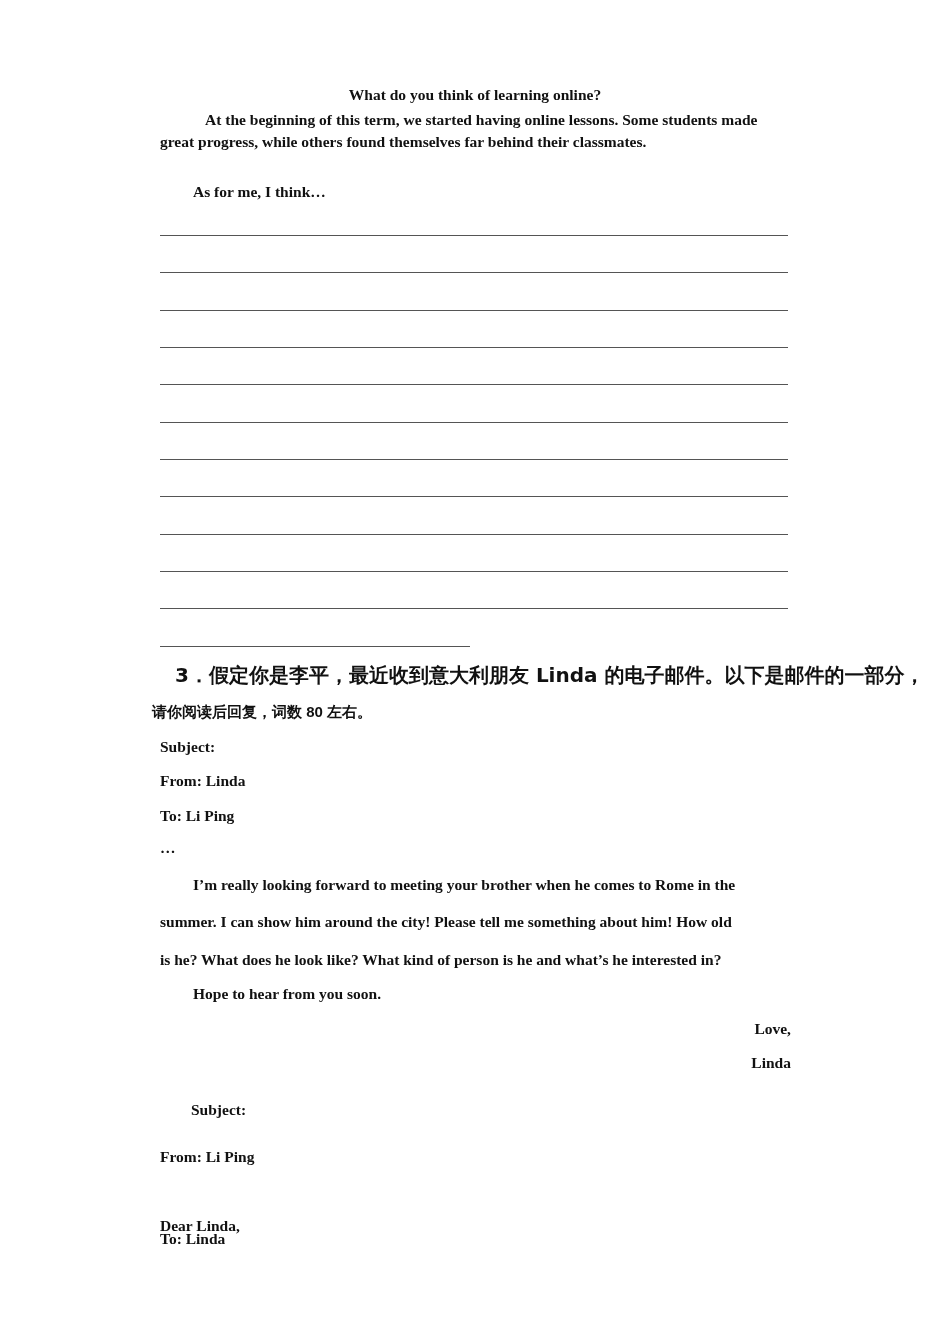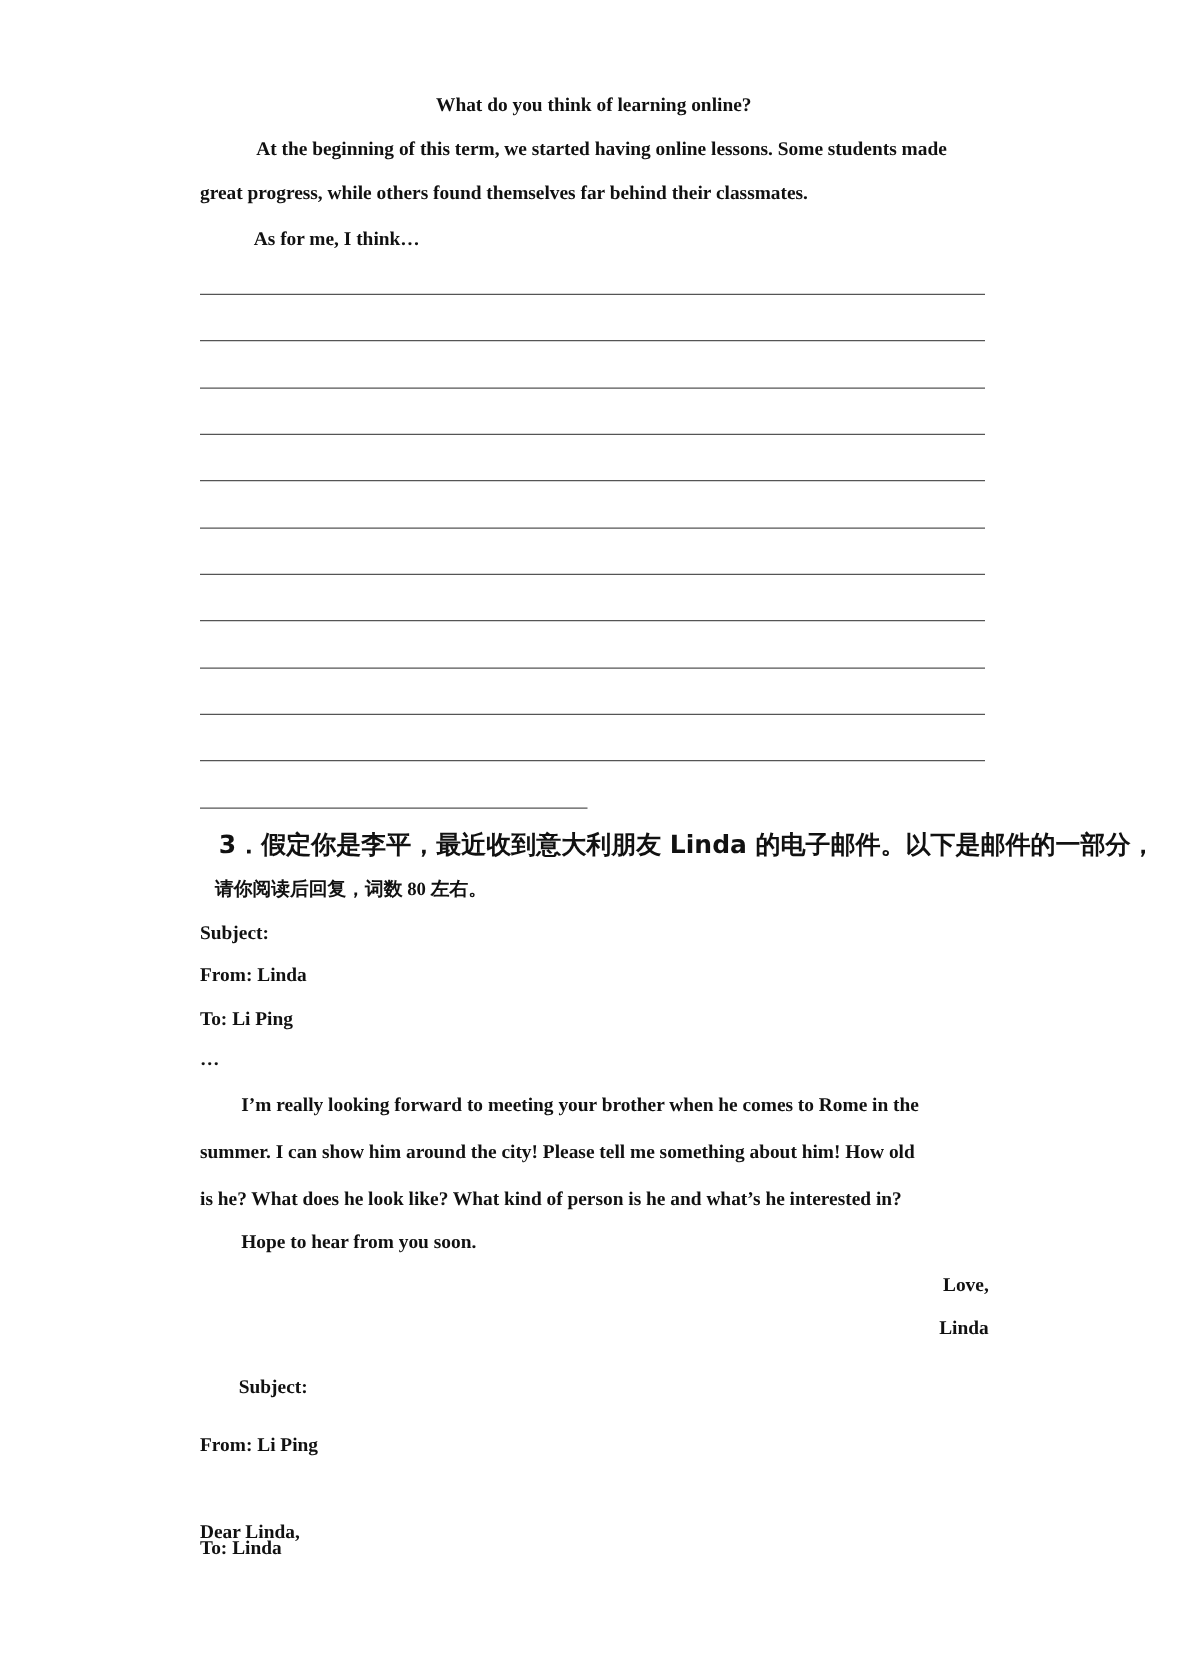--- a/index.html
+++ b/index.html
@@ -6,42 +6,42 @@
     body { width: 950px; height: 1344px; position: relative; overflow: hidden;
            font-family: "Liberation Serif", "DejaVu Serif", serif; font-weight: bold; color: #111; font-size: 15.5px; }
     .t { position: absolute; white-space: nowrap; line-height: 20px; }
     .rule { position: absolute; left: 160px; height: 1px; border-top: 1.5px solid #555; }
     .right { text-align: right; }
   </style>
 </head>
 <body>
 
 <div>
-  <div class="t" style="left:0;width:950px;text-align:center;top:75px;">What do you think of learning online?</div>
+  <div class="t" style="left:0;width:950px;text-align:center;top:85px;">What do you think of learning online?</div>
   <div class="t" style="left:193px;top:110px;margin-left:12px;">At the beginning of this term, we started having online lessons. Some students made</div>
-  <div class="t" style="left:160px;top:145px;text-align:right;">great progress, while others found themselves far behind their classmates.</div>
-  <div class="t" style="left:193px;top:182px;margin-left:10px;">As for me, I think…</div>
+  <div class="t" style="left:160px;top:132px;text-align:right;">great progress, while others found themselves far behind their classmates.</div>
+  <div class="t" style="left:193px;top:182px;">As for me, I think…</div>
 
   <div class="rule" style="top:235px;width:628px;"></div>
   <div class="rule" style="top:272px;width:628px;"></div>
   <div class="rule" style="top:310px;width:628px;"></div>
   <div class="rule" style="top:347px;width:628px;"></div>
   <div class="rule" style="top:384px;width:628px;"></div>
   <div class="rule" style="top:422px;width:628px;"></div>
   <div class="rule" style="top:459px;width:628px;"></div>
   <div class="rule" style="top:496px;width:628px;"></div>
   <div class="rule" style="top:534px;width:628px;"></div>
   <div class="rule" style="top:571px;width:628px;"></div>
   <div class="rule" style="top:608px;width:628px;"></div>
   <div class="rule" style="top:646px;width:310px;"></div>
 </div>
 
 <div>
   <div class="t" style="left:175px;top:665px;font-family:'DejaVu Sans','Liberation Serif',sans-serif;font-size:20px;">3．假定你是李平，最近收到意大利朋友 Linda 的电子邮件。以下是邮件的一部分，</div>
-  <div class="t" style="left:172px;top:702px;font-family:Liberation Serif, serif;font-size:15px;">请你阅读后回复，词数 80 左右。</div>
+  <div class="t" style="left:152px;top:702px;font-family:Liberation Sans, sans-serif;font-size:15px;">请你阅读后回复，词数 80 左右。</div>
 </div>
 
 <div>
   <div class="t" style="left:160px;top:737px;">Subject:</div>
   <div class="t" style="left:160px;top:771px;">From: Linda</div>
   <div class="t" style="left:160px;top:806px;">To: Li Ping</div>
   <div class="t" style="left:160px;top:838px;">…</div>
   <div class="t" style="left:193px;top:875px;">I’m really looking forward to meeting your brother when he comes to Rome in the</div>
   <div class="t" style="left:160px;top:912px;">summer. I can show him around the city! Please tell me something about him! How old</div>
   <div class="t" style="left:160px;top:950px;">is he? What does he look like? What kind of person is he and what’s he interested in?</div>

